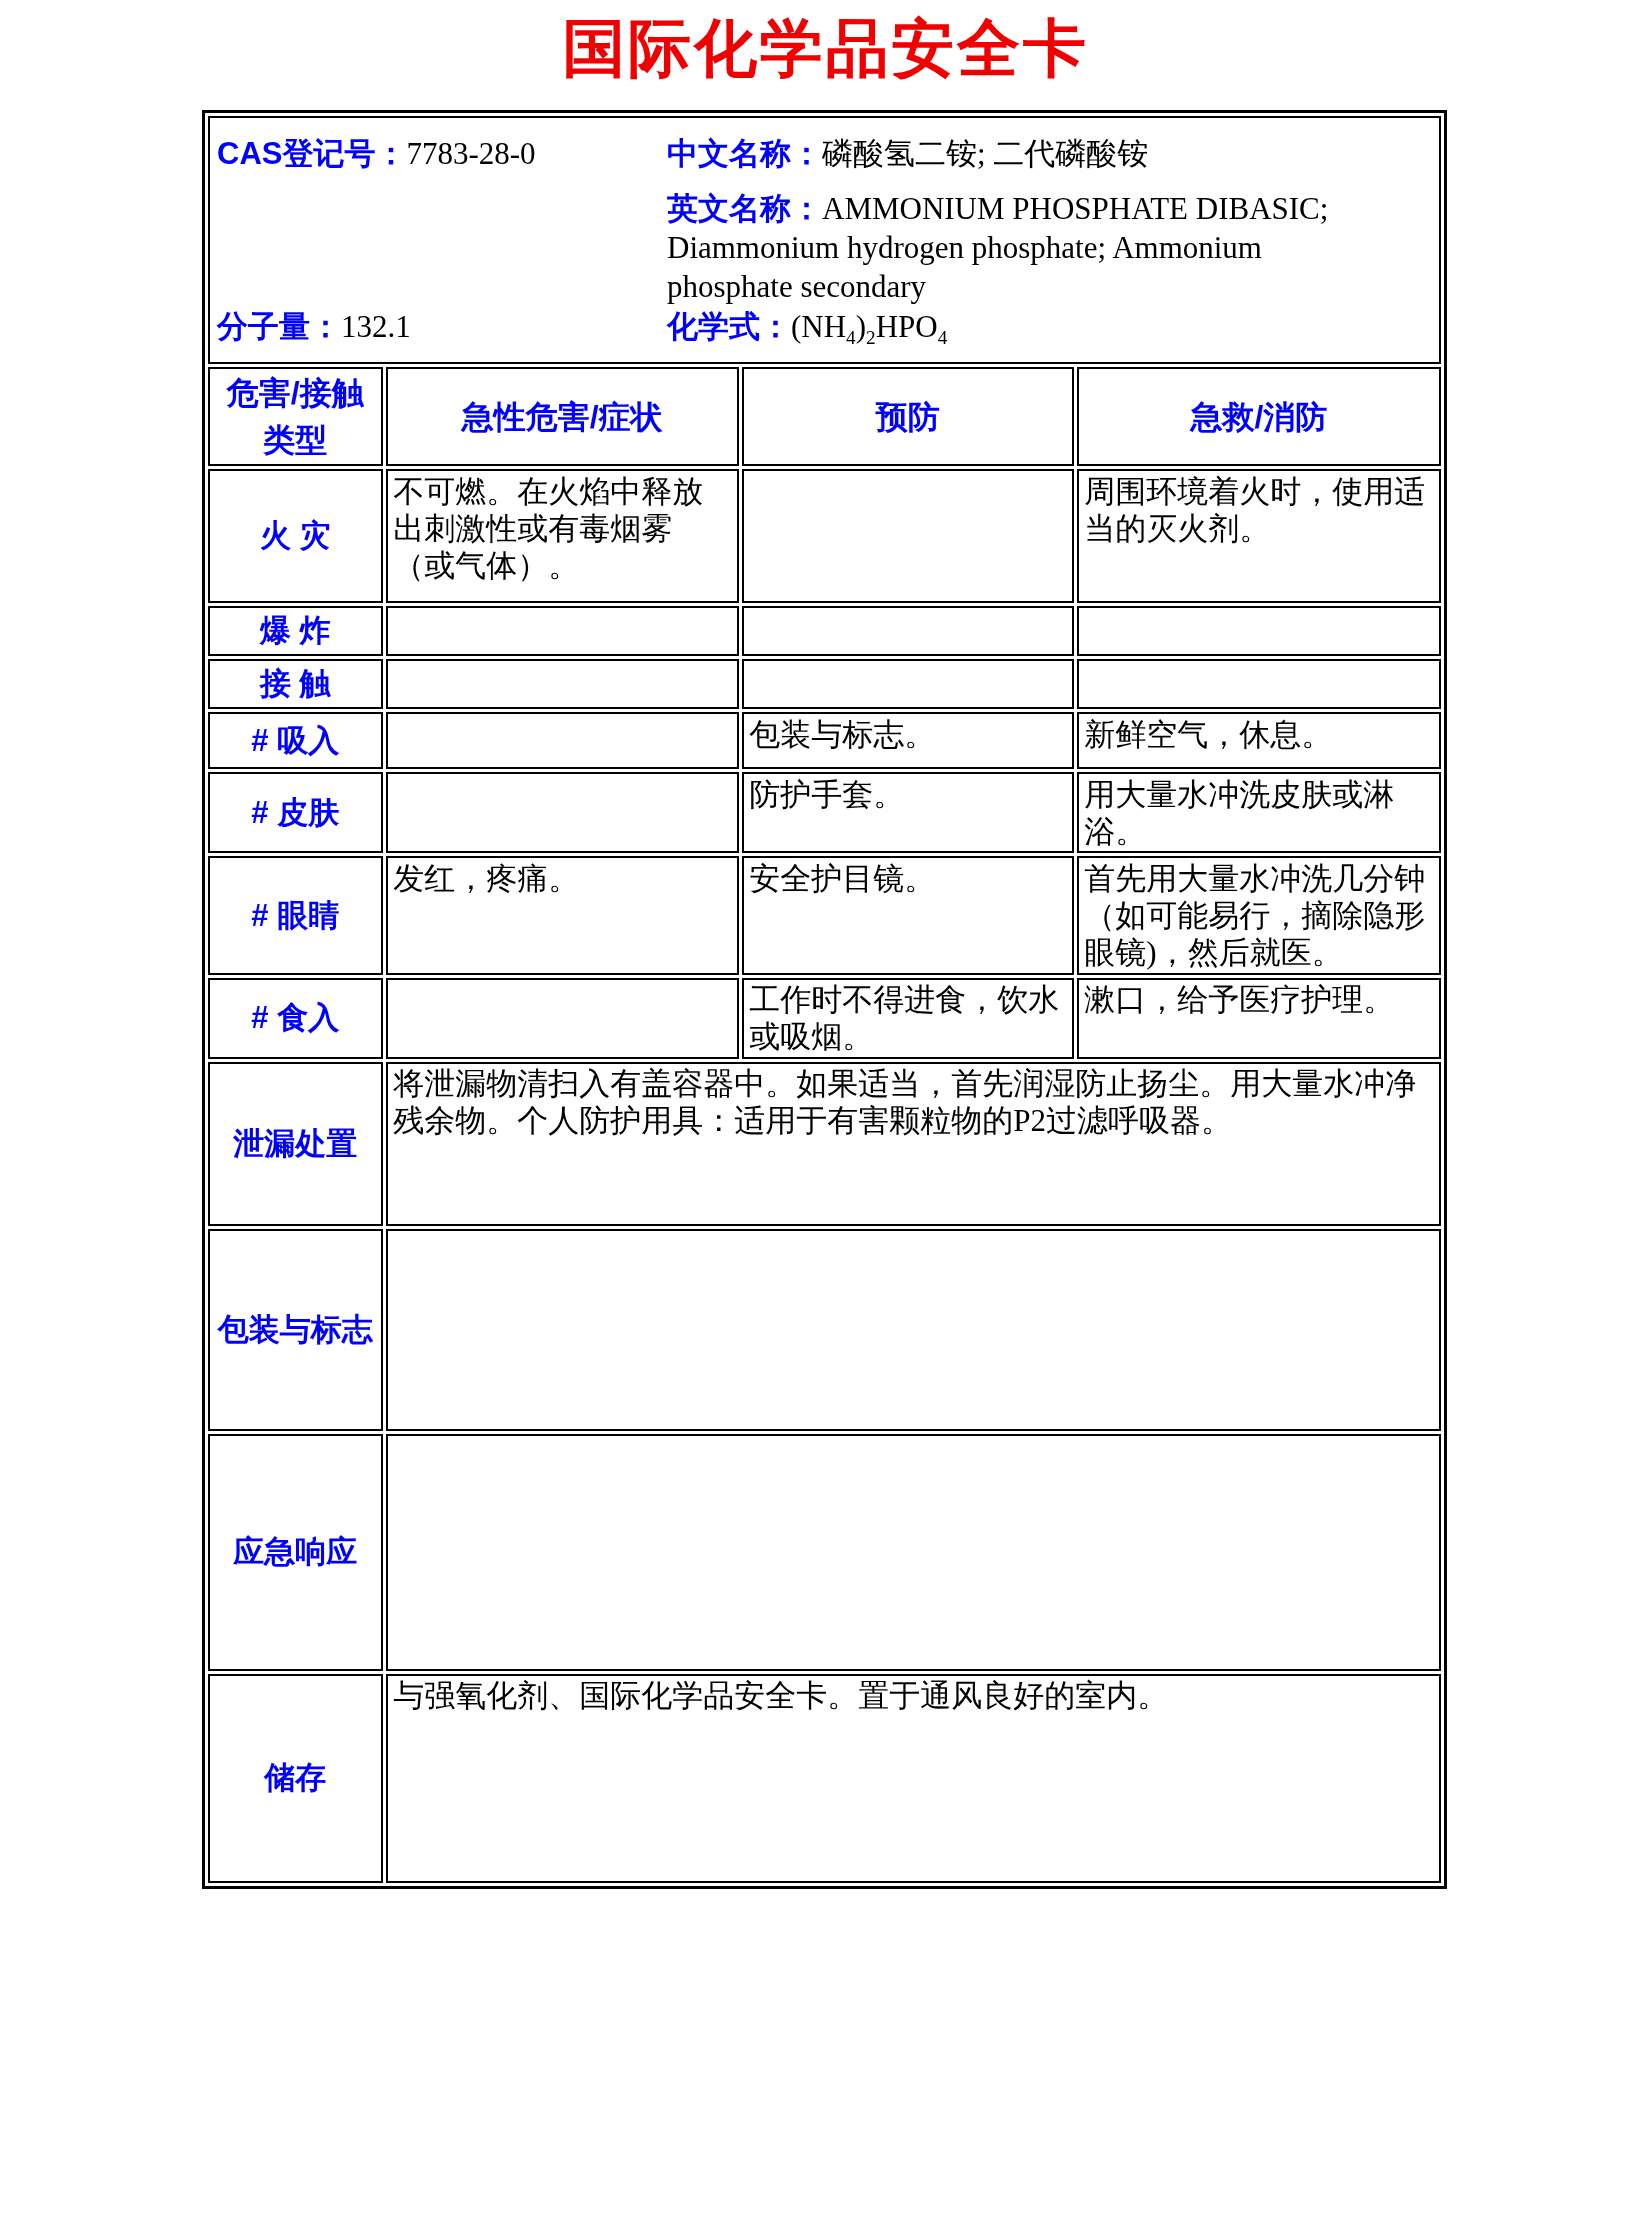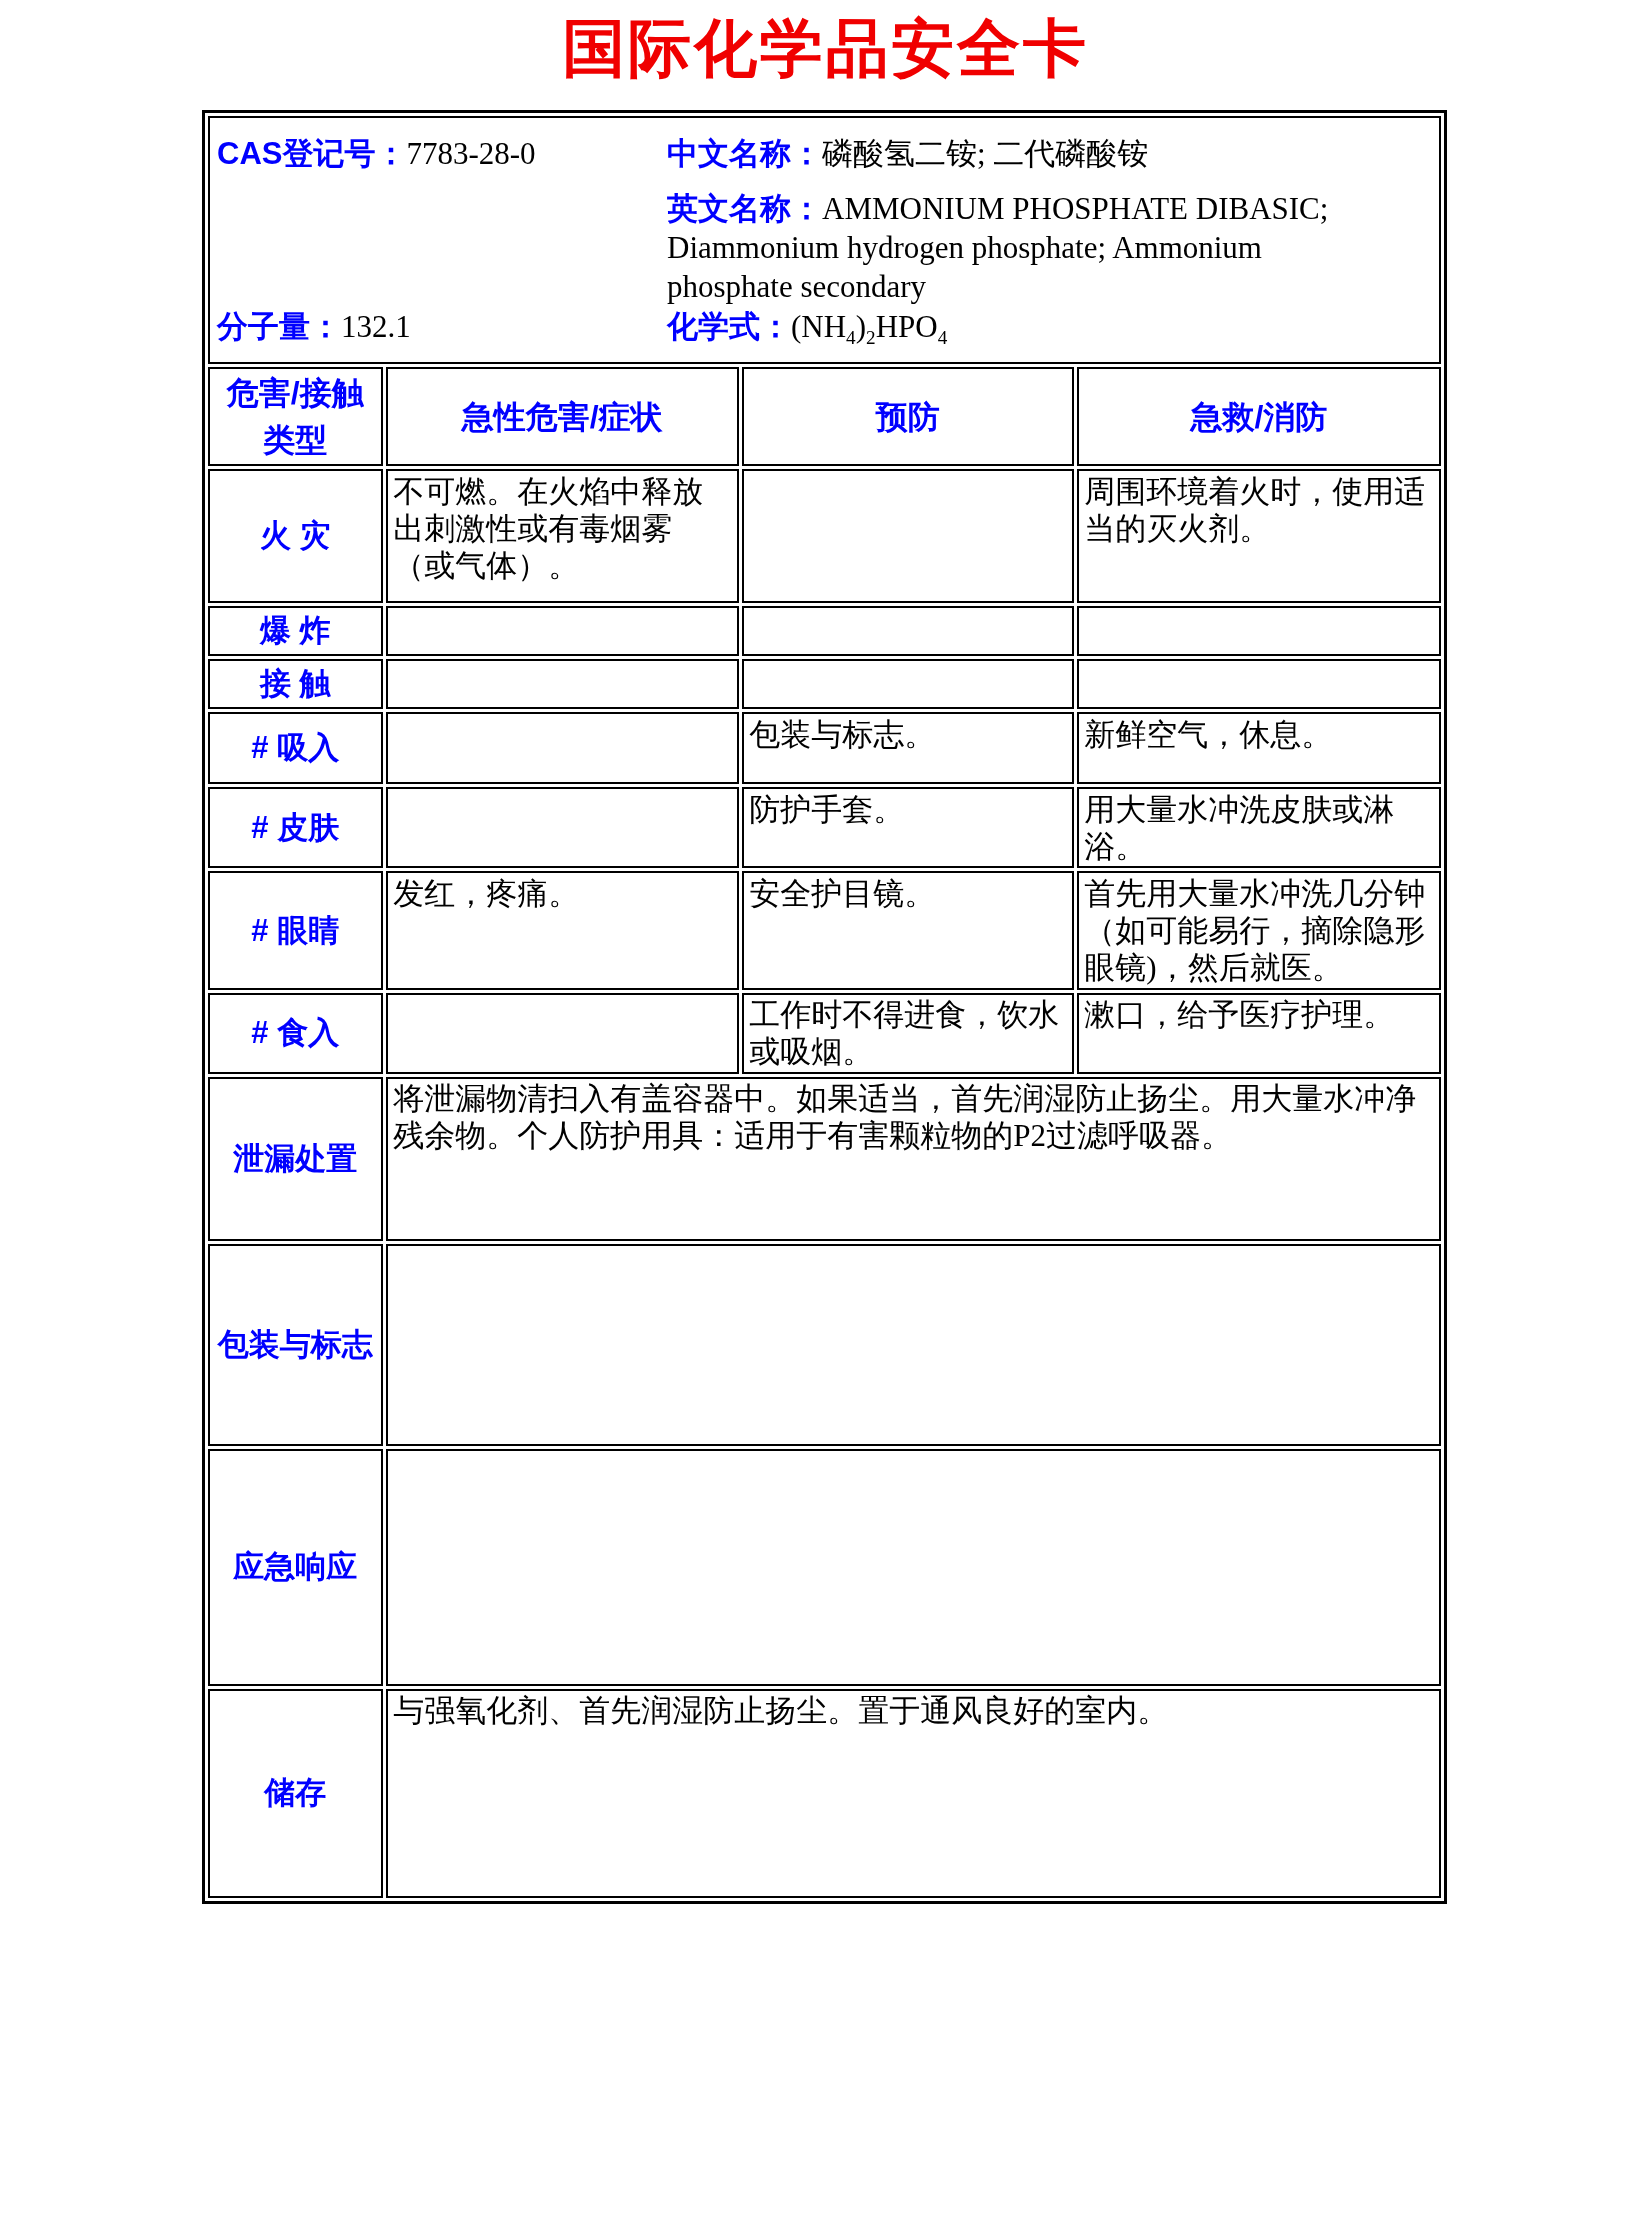--- a/index.html
+++ b/index.html
@@ -99,21 +99,21 @@
         <td class="cell content-cell"></td>
         <td class="cell content-cell"></td>
         <td class="cell content-cell"></td>
       </tr>
       <tr style="height: 50px;">
         <td class="cell label-cell">接 触</td>
         <td class="cell content-cell"></td>
         <td class="cell content-cell"></td>
         <td class="cell content-cell"></td>
       </tr>
-      <tr style="height: 72px;">
+      <tr style="height: 57px;">
         <td class="cell label-cell"># 吸入</td>
         <td class="cell content-cell"></td>
         <td class="cell content-cell">包装与标志。</td>
         <td class="cell content-cell">新鲜空气，休息。</td>
       </tr>
       <tr style="height: 73px;">
         <td class="cell label-cell"># 皮肤</td>
         <td class="cell content-cell"></td>
         <td class="cell content-cell">防护手套。</td>
         <td class="cell content-cell">用大量水冲洗皮肤或淋浴。</td>
@@ -137,17 +137,17 @@
       <tr style="height: 202px;">
         <td class="cell label-cell">包装与标志</td>
         <td class="cell content-cell" colspan="3"></td>
       </tr>
       <tr style="height: 237px;">
         <td class="cell label-cell">应急响应</td>
         <td class="cell content-cell" colspan="3"></td>
       </tr>
       <tr style="height: 209px;">
         <td class="cell label-cell">储存</td>
-        <td class="cell content-cell" colspan="3">与强氧化剂、首先润湿防止扬尘。置于通风良好的室内。</td>
+        <td class="cell content-cell" colspan="3">与强氧化剂、国际化学品安全卡。置于通风良好的室内。</td>
       </tr>
     </tbody>
 </table>
 
 
 </body></html>

